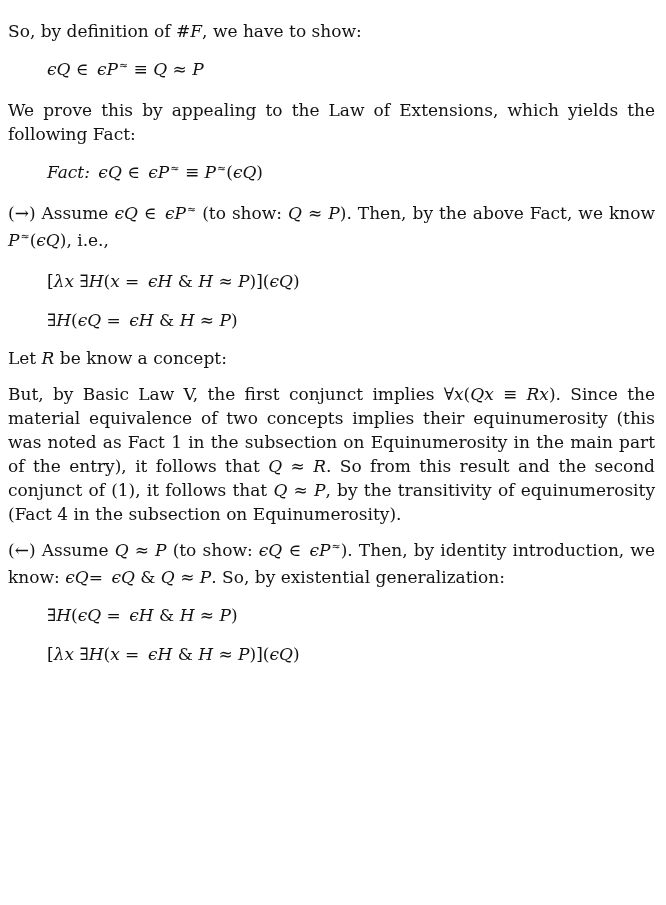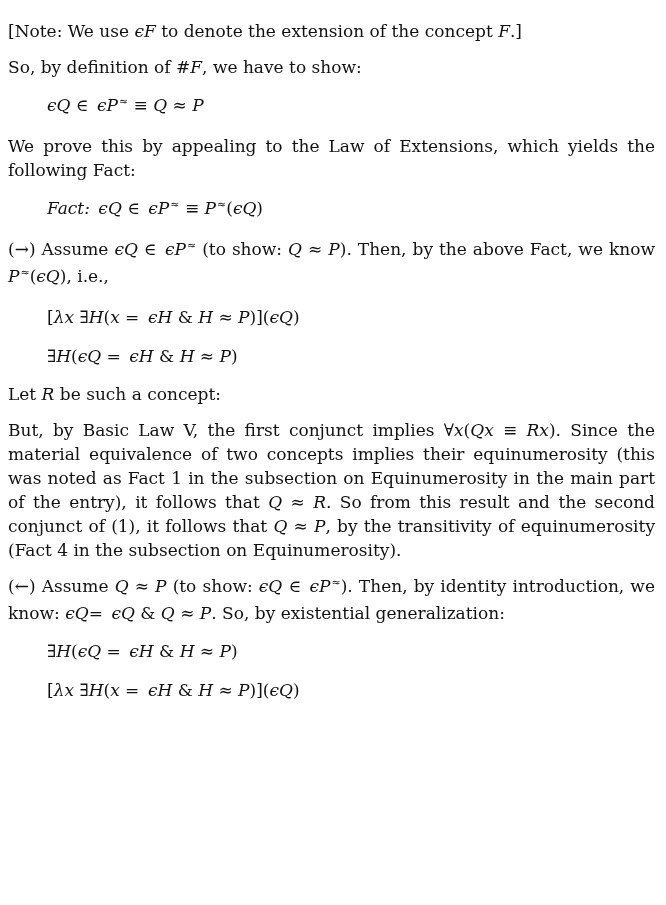--- a/index.html
+++ b/index.html
@@ -37,37 +37,36 @@
     position: relative;
     top: -6px;
     margin-left: 1px;
   }
   .eqnum { font-style: normal; }
 </style>
 </head>
 <body>
 
 <main id="doc">
-    <p class="para"><span><span class="r">[Note: We use </span><span class="i">ϵF</span><span class="r"> to denote the extension of the concept </span><span class="i">F</span><span class="r">.]</span></span></p>
     <p class="para"><span><span class="r">So, by definition of #</span><span class="i">F</span><span class="r">, we have to show:</span></span></p>
     <div class="display">
       <span><span class="i">ϵQ</span><span class="r"> ∈ </span><span class="i">ϵP</span><span class="sup">≈</span><span class="r"> ≡ </span><span class="i">Q</span><span class="r"> ≈ </span><span class="i">P</span></span>
     </div>
     <p class="para"><span><span class="r">We prove this by appealing to the Law of Extensions, which yields the following Fact:</span></span></p>
     <div class="display">
       <span><span class="i">Fact:</span><span class="r"> </span><span class="i">ϵQ</span><span class="r"> ∈ </span><span class="i">ϵP</span><span class="sup">≈</span><span class="r"> ≡ </span><span class="i">P</span><span class="sup">≈</span><span class="r">(</span><span class="i">ϵQ</span><span class="r">)</span></span>
     </div>
     <p class="para"><span><span class="r">(→) Assume </span><span class="i">ϵQ</span><span class="r"> ∈ </span><span class="i">ϵP</span><span class="sup">≈</span><span class="r"> (to show: </span><span class="i">Q</span><span class="r"> ≈ </span><span class="i">P</span><span class="r">). Then, by the above Fact, we know </span><span class="i">P</span><span class="sup">≈</span><span class="r">(</span><span class="i">ϵQ</span><span class="r">), i.e.,</span></span></p>
     <div class="display">
       <span><span class="r">[</span><span class="i">λx</span><span class="r"> ∃</span><span class="i">H</span><span class="r">(</span><span class="i">x</span><span class="r"> = </span><span class="i">ϵH</span><span class="r"> &amp; </span><span class="i">H</span><span class="r"> ≈ </span><span class="i">P</span><span class="r">)](</span><span class="i">ϵQ</span><span class="r">)</span></span>
     </div>
     <div class="display">
       <span><span class="r">∃</span><span class="i">H</span><span class="r">(</span><span class="i">ϵQ</span><span class="r"> = </span><span class="i">ϵH</span><span class="r"> &amp; </span><span class="i">H</span><span class="r"> ≈ </span><span class="i">P</span><span class="r">)</span></span>
     </div>
-    <p class="para"><span><span class="r">Let </span><span class="i">R</span><span class="r"> be such a concept:</span></span></p>
+    <p class="para"><span><span class="r">Let </span><span class="i">R</span><span class="r"> be know a concept:</span></span></p>
     <p class="para"><span><span class="r">But, by Basic Law V, the first conjunct implies ∀</span><span class="i">x</span><span class="r">(</span><span class="i">Qx</span><span class="r"> ≡ </span><span class="i">Rx</span><span class="r">). Since the material equivalence of two concepts implies their equinumerosity (this was noted as Fact 1 in the subsection on Equinumerosity in the main part of the entry), it follows that </span><span class="i">Q</span><span class="r"> ≈ </span><span class="i">R</span><span class="r">. So from this result and the second conjunct of (1), it follows that </span><span class="i">Q</span><span class="r"> ≈ </span><span class="i">P</span><span class="r">, by the transitivity of equinumerosity (Fact 4 in the subsection on Equinumerosity).</span></span></p>
     <p class="para"><span><span class="r">(←) Assume </span><span class="i">Q</span><span class="r"> ≈ </span><span class="i">P</span><span class="r"> (to show: </span><span class="i">ϵQ</span><span class="r"> ∈ </span><span class="i">ϵP</span><span class="sup">≈</span><span class="r">). Then, by identity introduction, we know: </span><span class="i">ϵQ</span><span class="r">= </span><span class="i">ϵQ</span><span class="r"> &amp; </span><span class="i">Q</span><span class="r"> ≈ </span><span class="i">P</span><span class="r">. So, by existential generalization:</span></span></p>
     <div class="display">
       <span><span class="r">∃</span><span class="i">H</span><span class="r">(</span><span class="i">ϵQ</span><span class="r"> = </span><span class="i">ϵH</span><span class="r"> &amp; </span><span class="i">H</span><span class="r"> ≈ </span><span class="i">P</span><span class="r">)</span></span>
     </div>
     <div class="display">
       <span><span class="r">[</span><span class="i">λx</span><span class="r"> ∃</span><span class="i">H</span><span class="r">(</span><span class="i">x</span><span class="r"> = </span><span class="i">ϵH</span><span class="r"> &amp; </span><span class="i">H</span><span class="r"> ≈ </span><span class="i">P</span><span class="r">)](</span><span class="i">ϵQ</span><span class="r">)</span></span>
     </div>
   </main>
 

